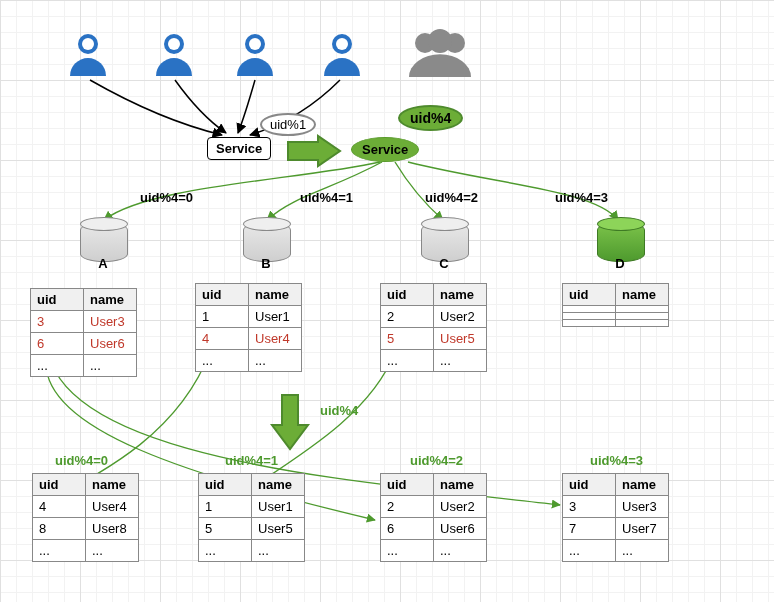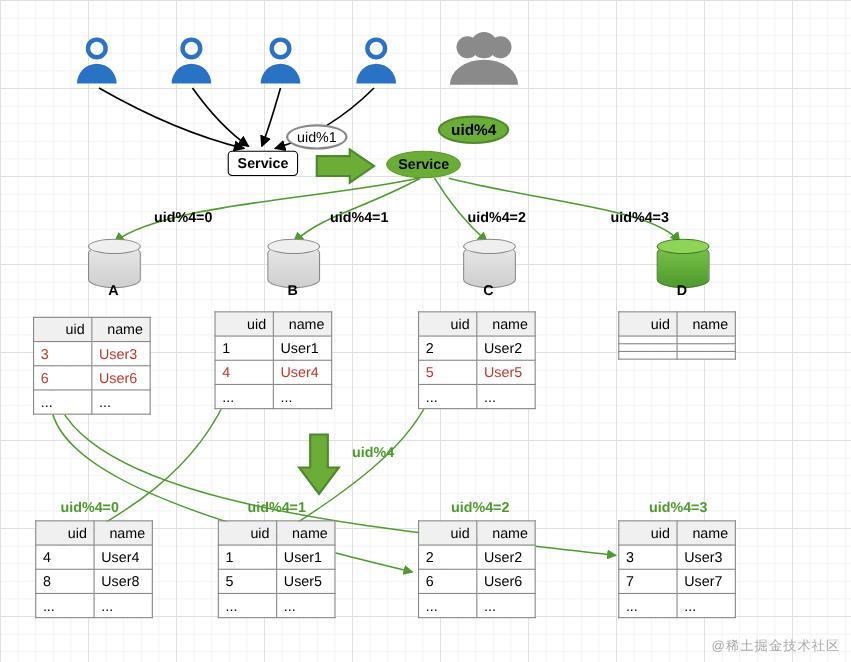--- a/index.html
+++ b/index.html
@@ -25,21 +25,21 @@
   .edgeLabelG{position:absolute;font-weight:bold;font-size:13px;color:#4e9a2e;}
   .dbCyl{position:absolute;text-align:center;}
   .dbCyl .cyl{width:46px;height:38px;border:1px solid #888;border-radius:50%/20%;
     background:linear-gradient(#e8e8e8,#cfcfcf);position:relative;margin:0 auto;}
   .dbCyl .cyl:before{content:"";position:absolute;top:-6px;left:-1px;right:-1px;height:12px;border:1px solid #888;border-radius:50%;background:#efefef;}
   .dbCyl.green .cyl{background:linear-gradient(#7cc34a,#4e9a2e);border-color:#3e7a24;}
   .dbCyl.green .cyl:before{background:#8dd459;border-color:#3e7a24;}
   .dbCyl .lbl{position:absolute;top:34px;left:0;right:0;font-weight:bold;}
   table.data{position:absolute;border-collapse:collapse;font-size:13px;}
   table.data th,table.data td{border:1px solid #888;padding:3px 6px;background:#fff;text-align:left;min-width:40px;}
-  table.data th{background:#f0f0f0;font-weight:normal;text-align:right;}
+  table.data th{background:#f0f0f0;font-weight:bold;}
   .red{color:#c0392b;}
   .watermark{position:absolute;right:10px;bottom:6px;font-size:12px;color:#a8a8a8;letter-spacing:1px;}
 </style>
 </head>
 <body>
 
 <div class="canvas">
 
   <svg class="arrows">
     <defs>
@@ -311,14 +311,13 @@
           <td>7</td>
           <td>User7</td>
         </tr>
         <tr>
           <td>...</td>
           <td>...</td>
         </tr>
       </tbody>
     </table>
 
-  <div class="watermark">@稀土掘金技术社区</div>
 </div>
 
 </body></html>

